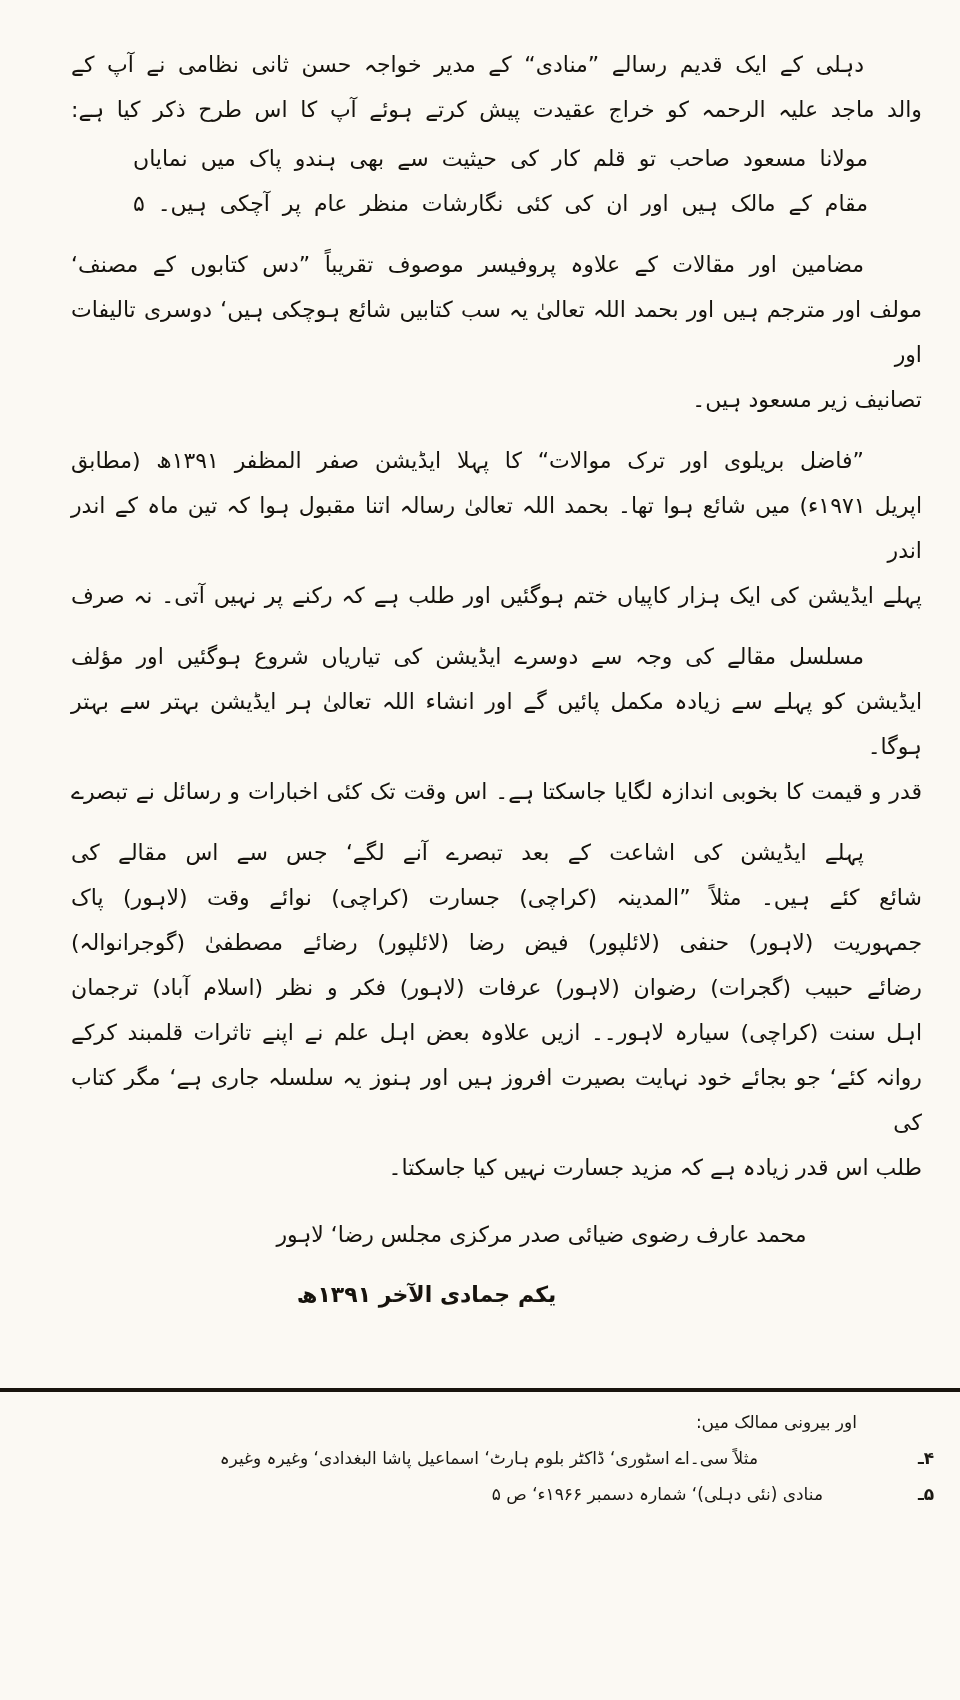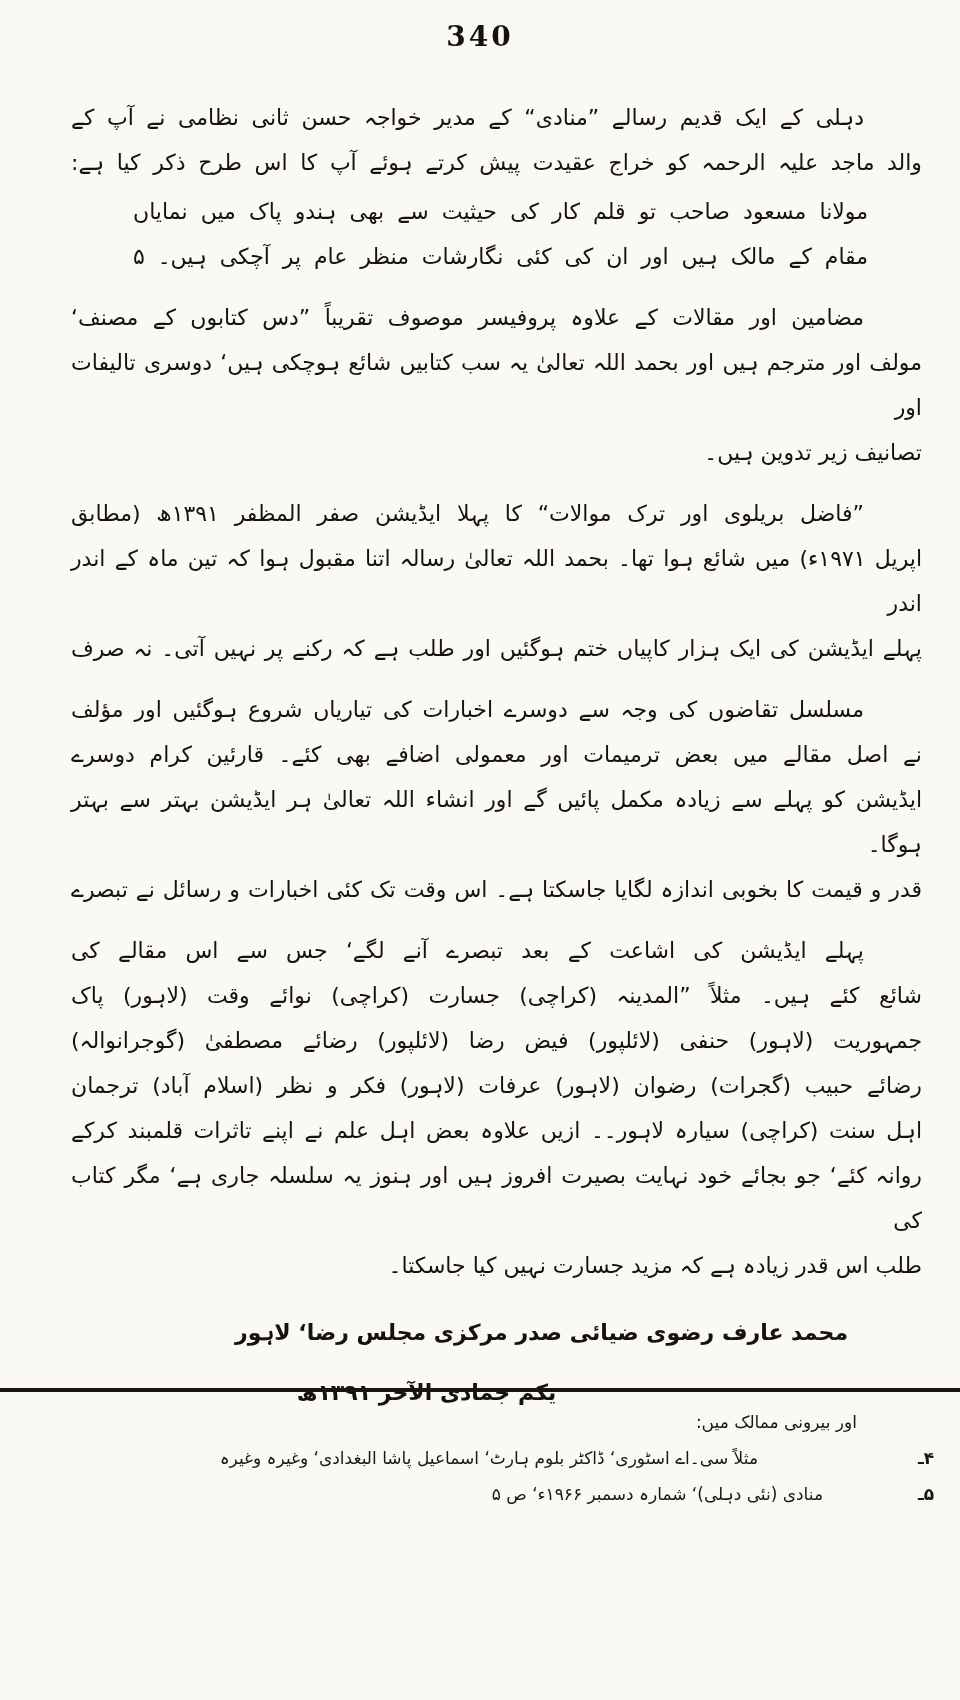--- a/index.html
+++ b/index.html
@@ -32,21 +32,21 @@
     margin-left: 33px;
   }
   .line { text-align: justify; text-align-last: justify; }
   .line.short { text-align-last: right; }
   .line.pstart { text-indent: 58px; margin-top: 16px; }
   .quote { padding: 0 54px 0 62px; margin: 4px 0; }
   .sig-name {
     margin-top: 18px;
     margin-left: 90px;
     text-align: center;
-    font-weight: bold;
+    font-weight: normal;
     line-height: 54px;
   }
   .sig-date {
     margin-right: 140px;
     margin-top: 6px;
     text-align: center;
     font-weight: bold;
     line-height: 54px;
   }
   .fn-rule {
@@ -69,41 +69,39 @@
   .fn-marker { flex: 0 0 34px; width: 34px; text-align: left; font-weight: bold; }
   .fn-text { flex: 1; text-align: right; }
   .fn-text.ind-a { padding-right: 160px; }
   .fn-text.ind-b { padding-right: 95px; }
 </style>
 </head>
 <body>
 
 <div class="page">
 
-  <div class="page-number">340</div>
 
   <div class="text-block">
     <div class="line pstart">دہلی کے ایک قدیم رسالے ”منادی“ کے مدیر خواجہ حسن ثانی نظامی نے آپ کے</div>
     <div class="line">والد ماجد علیہ الرحمہ کو خراج عقیدت پیش کرتے ہوئے آپ کا اس طرح ذکر کیا ہے:</div>
 
     <div class="quote">
       <div class="line">مولانا مسعود صاحب تو قلم کار کی حیثیت سے بھی ہندو پاک میں نمایاں</div>
       <div class="line">مقام کے مالک ہیں اور ان کی کئی نگارشات منظر عام پر آچکی ہیں۔ ۵</div>
     </div>
 
     <div class="line pstart">مضامین اور مقالات کے علاوہ پروفیسر موصوف تقریباً ”دس کتابوں کے مصنف‘</div>
     <div class="line">مولف اور مترجم ہیں اور بحمد اللہ تعالیٰ یہ سب کتابیں شائع ہوچکی ہیں‘ دوسری تالیفات اور</div>
-    <div class="line short">تصانیف زیر تدوین ہیں۔</div>
+    <div class="line short">تصانیف زیر مسعود ہیں۔</div>
 
     <div class="line pstart">”فاضل بریلوی اور ترک موالات“ کا پہلا ایڈیشن صفر المظفر ۱۳۹۱ھ (مطابق</div>
     <div class="line">اپریل ۱۹۷۱ء) میں شائع ہوا تھا۔ بحمد اللہ تعالیٰ رسالہ اتنا مقبول ہوا کہ تین ماہ کے اندر اندر</div>
     <div class="line">پہلے ایڈیشن کی ایک ہزار کاپیاں ختم ہوگئیں اور طلب ہے کہ رکنے پر نہیں آتی۔ نہ صرف</div>
 
-    <div class="line pstart">مسلسل تقاضوں کی وجہ سے دوسرے اخبارات کی تیاریاں شروع ہوگئیں اور مؤلف</div>
-    <div class="line">نے اصل مقالے میں بعض ترمیمات اور معمولی اضافے بھی کئے۔ قارئین کرام دوسرے</div>
+    <div class="line pstart">مسلسل مقالے کی وجہ سے دوسرے ایڈیشن کی تیاریاں شروع ہوگئیں اور مؤلف</div>
     <div class="line">ایڈیشن کو پہلے سے زیادہ مکمل پائیں گے اور انشاء اللہ تعالیٰ ہر ایڈیشن بہتر سے بہتر ہوگا۔</div>
 
     <div class="line">قدر و قیمت کا بخوبی اندازہ لگایا جاسکتا ہے۔ اس وقت تک کئی اخبارات و رسائل نے تبصرے</div>
     <div class="line pstart">پہلے ایڈیشن کی اشاعت کے بعد تبصرے آنے لگے‘ جس سے اس مقالے کی</div>
     <div class="line">شائع کئے ہیں۔ مثلاً ”المدینہ (کراچی) جسارت (کراچی) نوائے وقت (لاہور) پاک</div>
     <div class="line">جمہوریت (لاہور) حنفی (لائلپور) فیض رضا (لائلپور) رضائے مصطفیٰ (گوجرانوالہ)</div>
     <div class="line">رضائے حبیب (گجرات) رضوان (لاہور) عرفات (لاہور) فکر و نظر (اسلام آباد) ترجمان</div>
     <div class="line">اہل سنت (کراچی) سیارہ لاہور۔۔ ازیں علاوہ بعض اہل علم نے اپنے تاثرات قلمبند کرکے</div>
     <div class="line">روانہ کئے‘ جو بجائے خود نہایت بصیرت افروز ہیں اور ہنوز یہ سلسلہ جاری ہے‘ مگر کتاب کی</div>
     <div class="line short">طلب اس قدر زیادہ ہے کہ مزید جسارت نہیں کیا جاسکتا۔</div>

